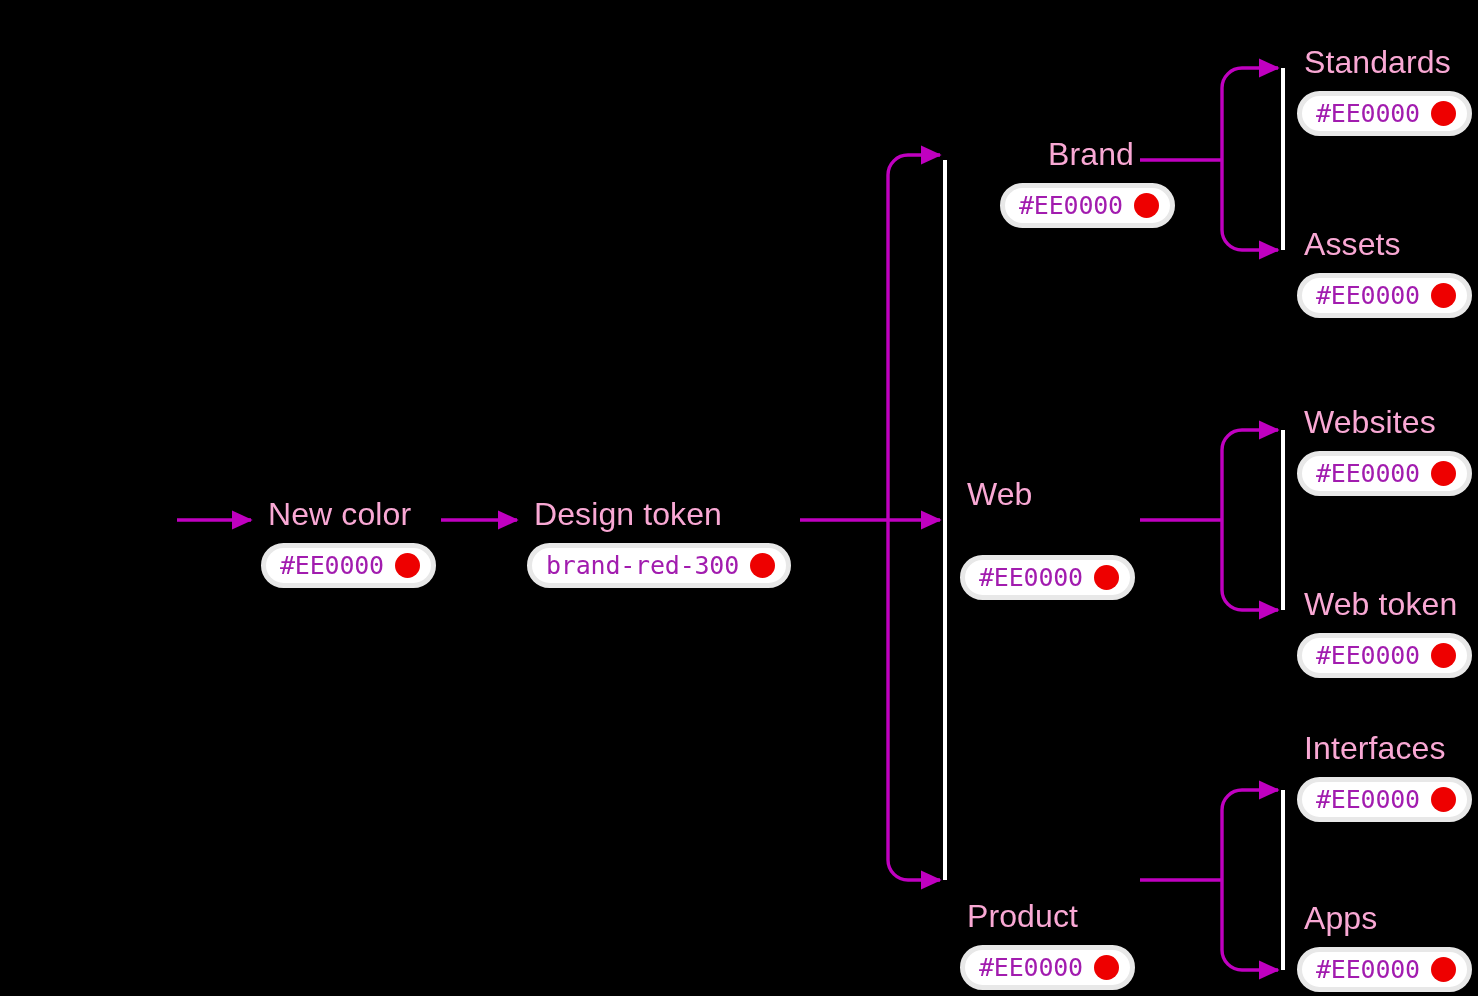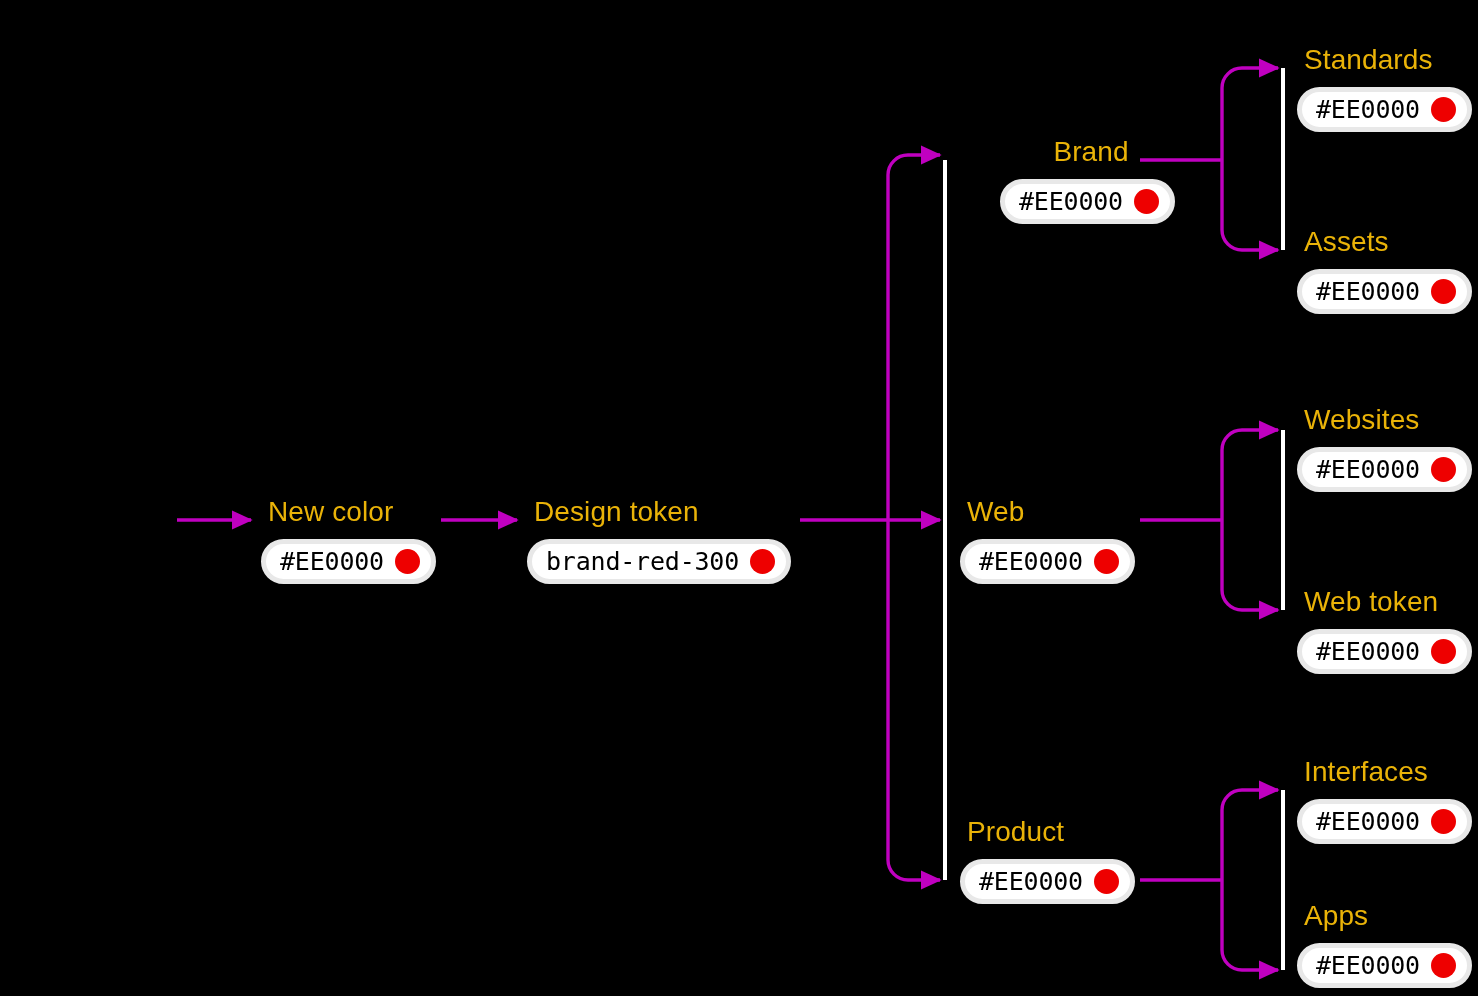--- a/index.html
+++ b/index.html
@@ -13,43 +13,43 @@
 
   
   #edges{position:absolute;left:0;top:0;width:1478px;height:996px;z-index:1;}
 
   
   .node{
     position:absolute;z-index:3;
     display:flex;flex-direction:column;align-items:flex-start;
   }
   .node-label{
-    color:#eab308;
-    font-size:28px;
+    color:#f9a8d4;
+    font-size:32px;
     font-weight:300;
     line-height:1;
     letter-spacing:.1px;
     margin-bottom:13px;
     margin-left:7px;
     white-space:nowrap;
   }
   .pill{
     display:flex;align-items:center;
     height:45px;
     box-sizing:border-box;
     background:#ffffff;
     border:5px solid #e8e8e8;
     border-radius:999px;
     padding:0 11px 0 14px;
     white-space:nowrap;
   }
   .pill-text{
     font-family:"DejaVu Sans Mono","Liberation Mono",monospace;
     font-size:25px;
-    color:#000000;
+    color:#a21caf;
     line-height:1;
     letter-spacing:-0.2px;
   }
   .swatch{
     width:25px;height:25px;border-radius:50%;
     margin-left:11px;flex:0 0 auto;
     background:#EE0000;
   }
 </style>
 </head>
@@ -114,29 +114,29 @@
   </div>
 
   <div class="node" style="left:1000px;top:138px;align-items:center;">
     <div class="node-label">Brand</div>
     <div class="pill">
       <span class="pill-text">#EE0000</span>
       <span class="swatch" style="background: rgb(238, 0, 0);"></span>
     </div>
   </div>
 
-  <div class="node" style="left:960px;top:498px;">
+  <div class="node" style="left:960px;top:478px;gap:32px;">
     <div class="node-label">Web</div>
     <div class="pill">
       <span class="pill-text">#EE0000</span>
       <span class="swatch" style="background: rgb(238, 0, 0);"></span>
     </div>
   </div>
 
-  <div class="node" style="left:960px;top:818px;">
+  <div class="node" style="left:960px;top:900px;">
     <div class="node-label">Product</div>
     <div class="pill">
       <span class="pill-text">#EE0000</span>
       <span class="swatch" style="background: rgb(238, 0, 0);"></span>
     </div>
   </div>
 
   <div class="node" style="left:1297px;top:46px;">
     <div class="node-label">Standards</div>
     <div class="pill">
@@ -162,21 +162,21 @@
   </div>
 
   <div class="node" style="left:1297px;top:588px;">
     <div class="node-label">Web token</div>
     <div class="pill">
       <span class="pill-text">#EE0000</span>
       <span class="swatch" style="background: rgb(238, 0, 0);"></span>
     </div>
   </div>
 
-  <div class="node" style="left:1297px;top:758px;">
+  <div class="node" style="left:1297px;top:732px;">
     <div class="node-label">Interfaces</div>
     <div class="pill">
       <span class="pill-text">#EE0000</span>
       <span class="swatch" style="background: rgb(238, 0, 0);"></span>
     </div>
   </div>
 
   <div class="node" style="left:1297px;top:948px;">
     <div class="node-label" style="margin-top:-46px;">Apps</div>
     <div class="pill">

